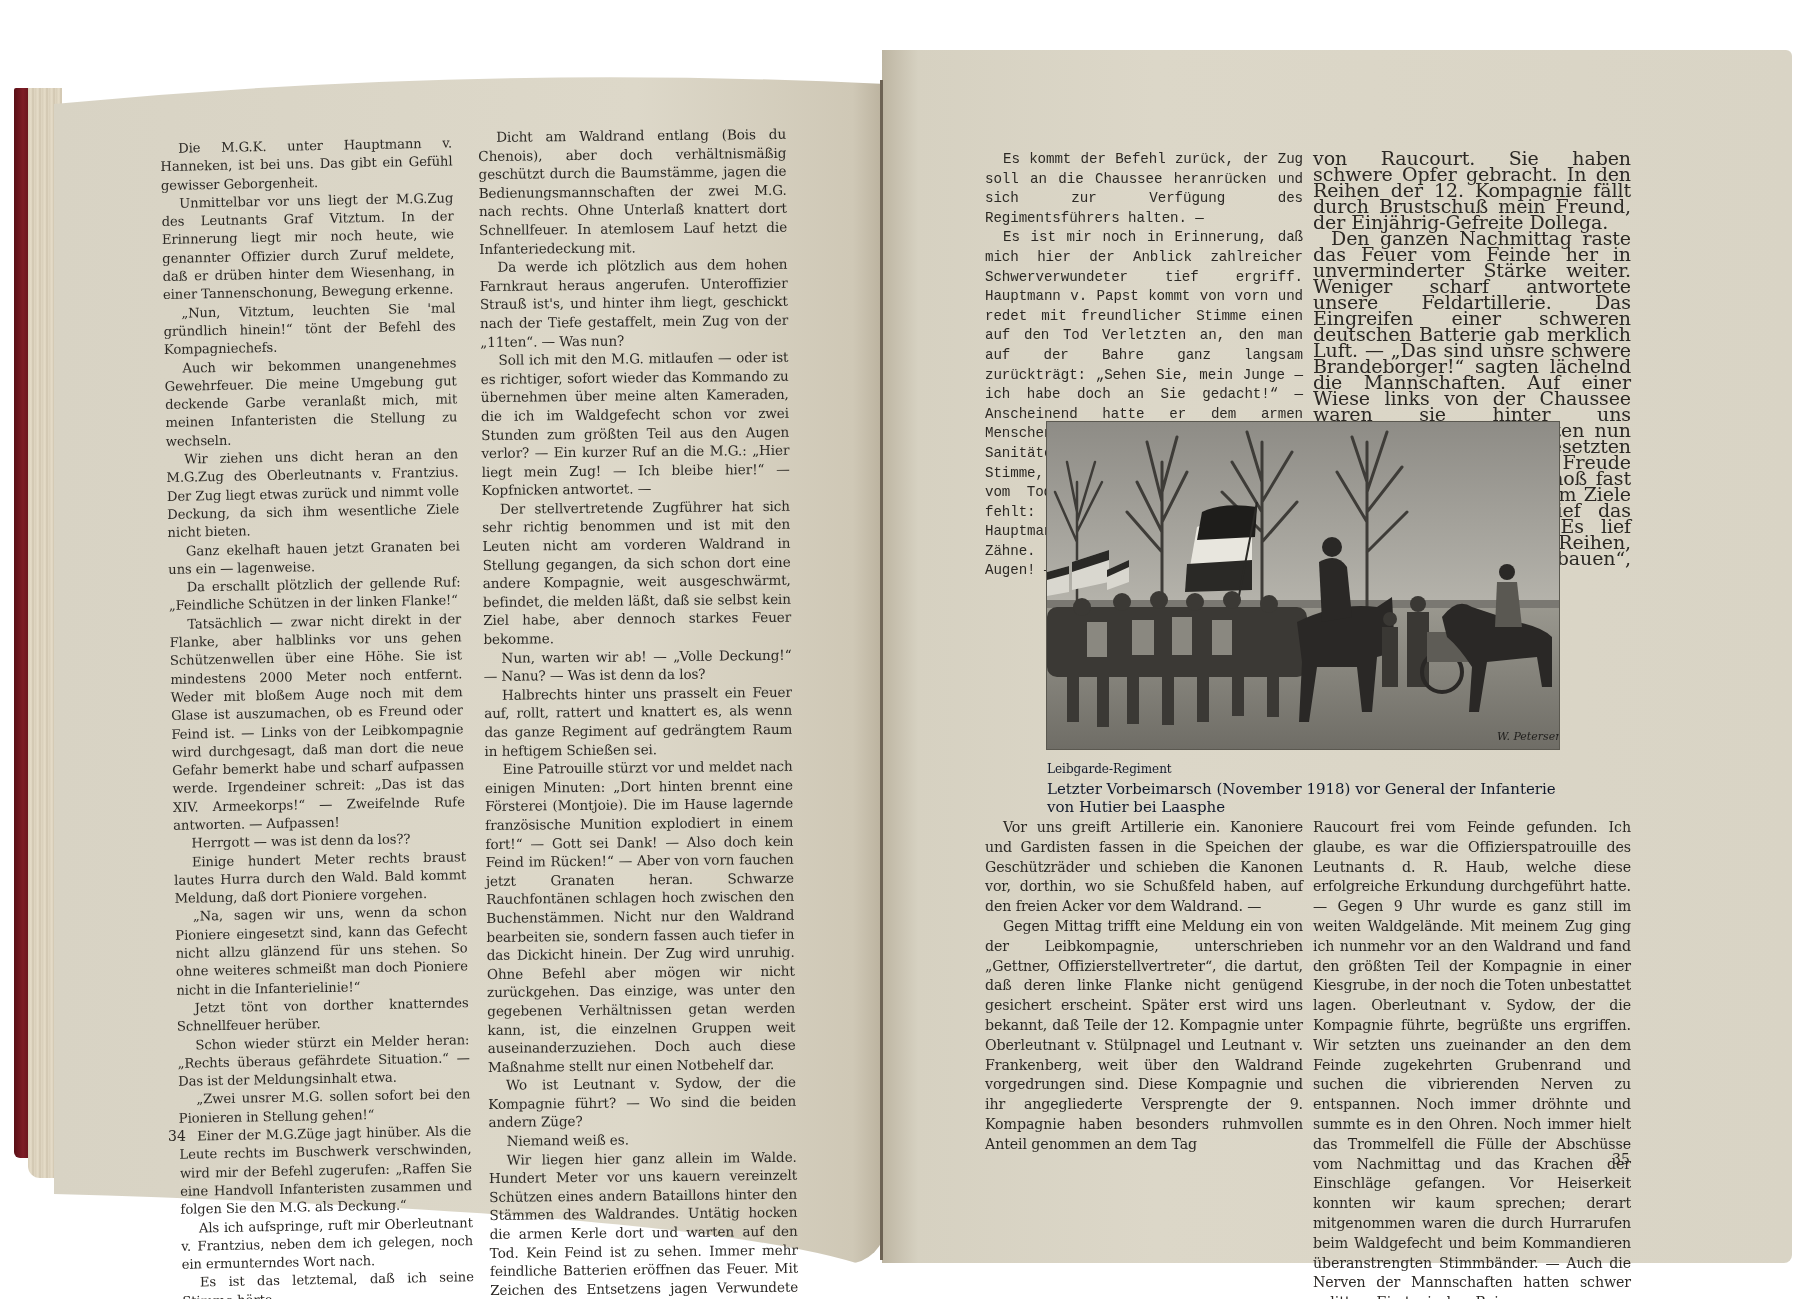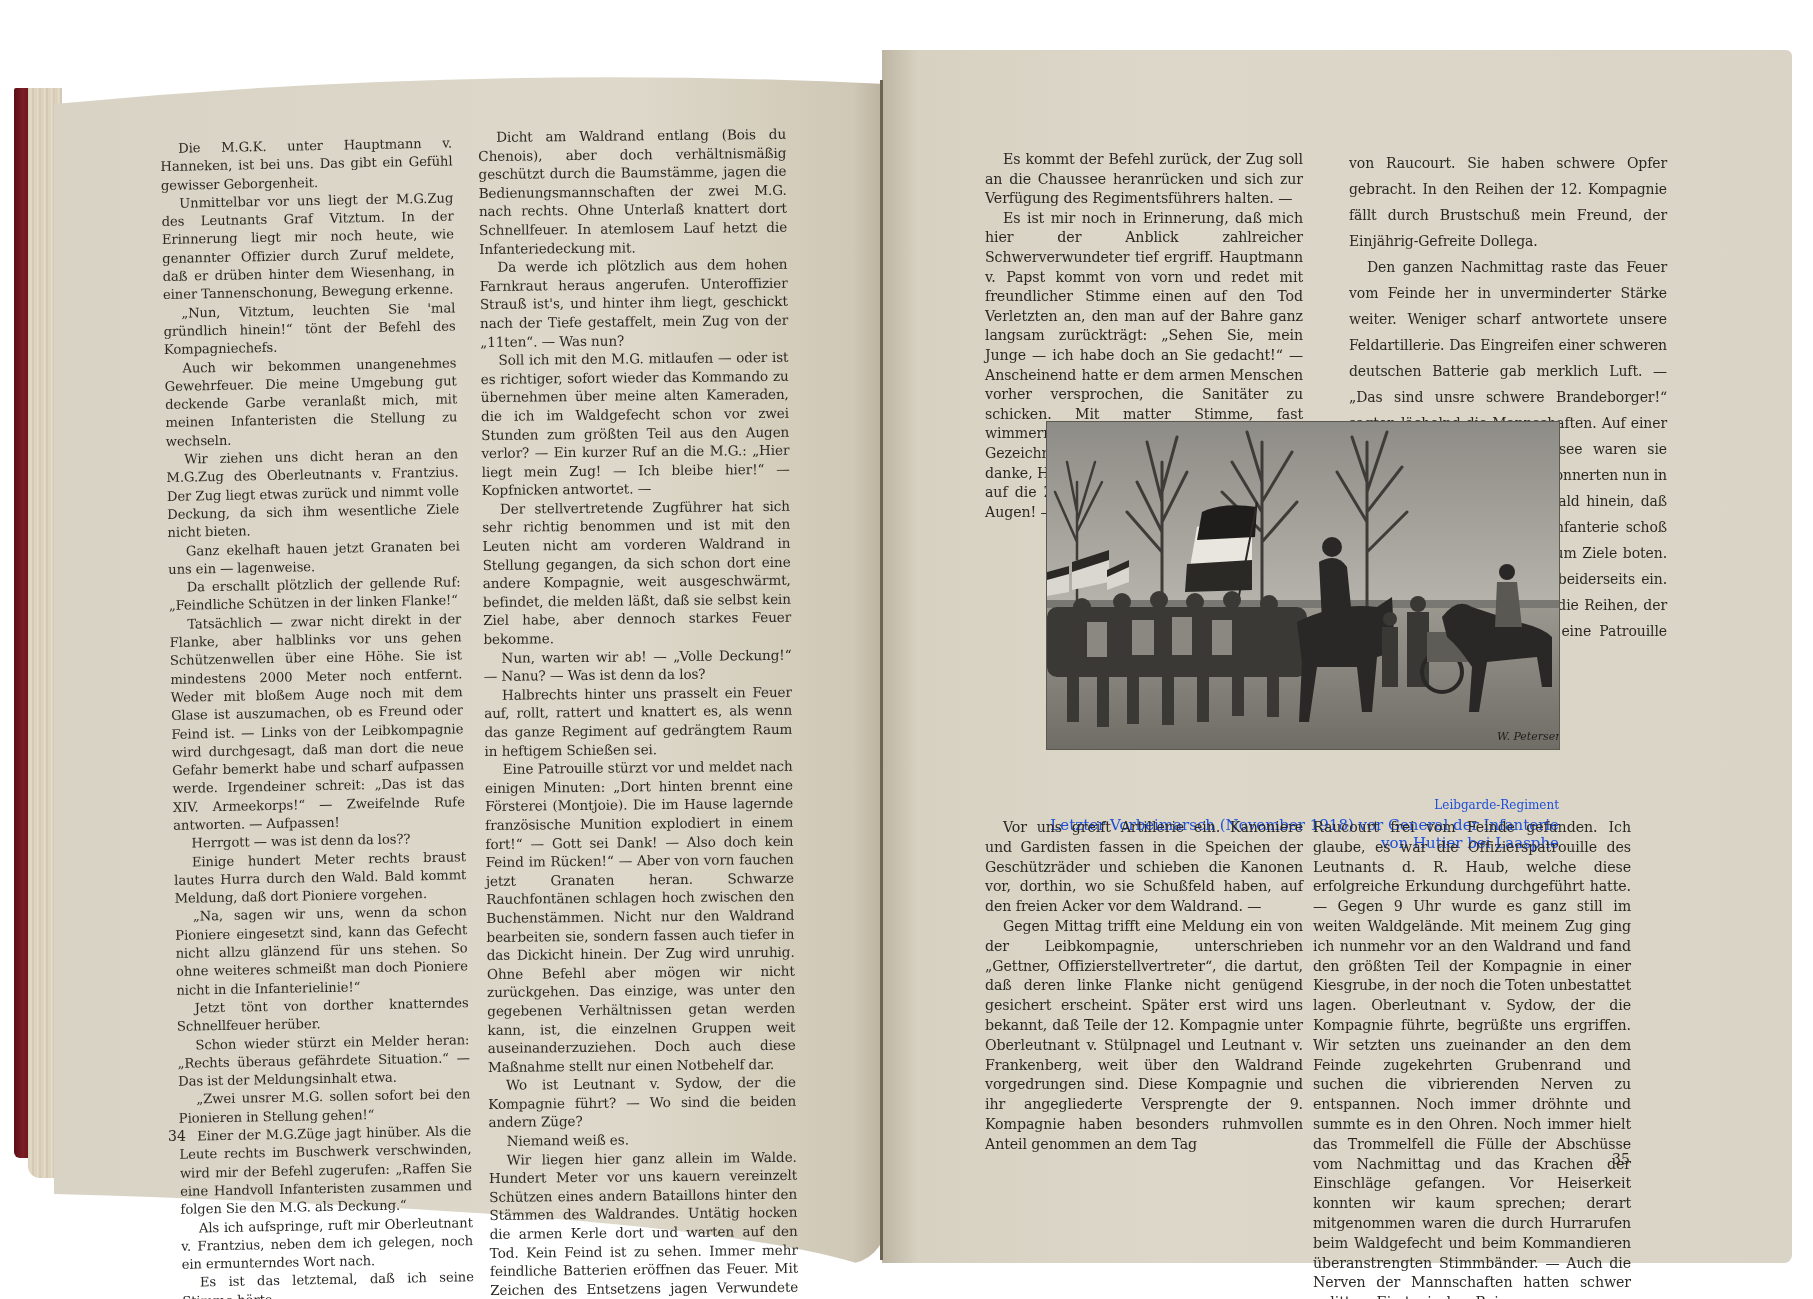--- a/index.html
+++ b/index.html
@@ -40,21 +40,21 @@
   }
   .col p { margin:0; text-indent:18px; }
   .col p.noindent { text-indent:0; }
   .page-num { position:absolute; font-size:14px; color:#2b2824; }
   .figure {
     position:absolute; left:1047px; top:422px; width:512px; height:327px;
     background:#7c7a74; overflow:hidden;
     box-shadow:0 0 0 1px #5a5850;
   }
   .figure svg { display:block; }
-  .caption { position:absolute; left:1047px; width:512px; text-align:right; color:#1d4ed8;margin-top:36px; }
+  .caption { position:absolute; left:1047px; width:512px; text-align:left; color:#0f172a; }
   .caption.title { top:762px; font-size:12px; }
   .caption.sub { top:780px; font-size:15px; }
 </style>
 </head>
 <body>
 
 <div class="cover-spine"></div>
 <div class="page-stack"></div>
 
 <div class="page-left"></div>
@@ -91,26 +91,26 @@
   <p>Halbrechts hinter uns prasselt ein Feuer auf, rollt, rattert und knattert es, als wenn das ganze Regiment auf gedrängtem Raum in heftigem Schießen sei.</p>
   <p>Eine Patrouille stürzt vor und meldet nach einigen Minuten: „Dort hinten brennt eine Försterei (Montjoie). Die im Hause lagernde französische Munition explodiert in einem fort!“ — Gott sei Dank! — Also doch kein Feind im Rücken!“ — Aber von vorn fauchen jetzt Granaten heran. Schwarze Rauchfontänen schlagen hoch zwischen den Buchenstämmen. Nicht nur den Waldrand bearbeiten sie, sondern fassen auch tiefer in das Dickicht hinein. Der Zug wird unruhig. Ohne Befehl aber mögen wir nicht zurückgehen. Das einzige, was unter den gegebenen Verhältnissen getan werden kann, ist, die einzelnen Gruppen weit auseinanderzuziehen. Doch auch diese Maßnahme stellt nur einen Notbehelf dar.</p>
   <p>Wo ist Leutnant v. Sydow, der die Kompagnie führt? — Wo sind die beiden andern Züge?</p>
   <p>Niemand weiß es.</p>
   <p>Wir liegen hier ganz allein im Walde. Hundert Meter vor uns kauern vereinzelt Schützen eines andern Bataillons hinter den Stämmen des Waldrandes. Untätig hocken die armen Kerle dort und warten auf den Tod. Kein Feind ist zu sehen. Immer mehr feindliche Batterien eröffnen das Feuer. Mit Zeichen des Entsetzens jagen Verwundete an uns vorbei nach rückwärts. Wie ein Unwetter heult, gurgelt, braust und donnert es von drüben her. Einzelne Granaten detonieren schon in den Baumwipfeln. Wie ein Jammern und Stöhnen zieht es durch den Wald. — Da erfahre ich, daß sich etwa zweihundert Meter hinter uns, am Chausseekreuz, der Regimentsgefechtsstand befindet.</p>
 
 </div>
 
 <div class="page-num" style="left:168px; top:1128px;">34</div>
 
-<div class="col" style="left:985px; top:150px; width:318px; font-size:14.2px; line-height:19.6px;">
+<div class="col" style="left:985px; top:150px; width:318px; font-size:14.2px; line-height:19.6px;font-family:Liberation Mono, monospace;">
   <p>Es kommt der Befehl zurück, der Zug soll an die Chaussee heranrücken und sich zur Verfügung des Regimentsführers halten. —</p>
   <p>Es ist mir noch in Erinnerung, daß mich hier der Anblick zahlreicher Schwerverwundeter tief ergriff. Hauptmann v. Papst kommt von vorn und redet mit freundlicher Stimme einen auf den Tod Verletzten an, den man auf der Bahre ganz langsam zurückträgt: „Sehen Sie, mein Junge — ich habe doch an Sie gedacht!“ — Anscheinend hatte er dem armen Menschen vorher versprochen, die Sanitäter zu schicken. Mit matter Stimme, fast wimmernd, antwortet der vom Tode Gezeichnete, dem ein Arm fehlt: „Danke — danke, Herr Hauptmann!“ — Wir beißen uns auf die Zähne. Tränen drängen sich in die Augen! — Dann nicken auch wir</p>
 </div>
 
-<div class="col" style="left:1349px; top:150px; width:318px; font-size:14px; line-height:26px;">
+<div class="col" style="left:1313px; top:150px; width:318px; font-size:19px; line-height:16px;">
   <p class="noindent">von Raucourt. Sie haben schwere Opfer gebracht. In den Reihen der 12. Kompagnie fällt durch Brustschuß mein Freund, der Einjährig-Gefreite Dollega.</p>
   <p>Den ganzen Nachmittag raste das Feuer vom Feinde her in unverminderter Stärke weiter. Weniger scharf antwortete unsere Feldartillerie. Das Eingreifen einer schweren deutschen Batterie gab merklich Luft. — „Das sind unsre schwere Brandeborger!“ sagten lächelnd die Mannschaften. Auf einer Wiese links von der Chaussee waren sie hinter uns aufgefahren und donnerten nun in den vom Feinde besetzten Wald hinein, daß es eine Freude war. Unsre Infanterie schoß fast gar nicht, da sich ihr kaum Ziele boten. Am Abend schlief das Feuer beiderseits ein. Es lief eine Nachricht durch die Reihen, der Feind scheine „abzubauen“, eine Patrouille habe</p>
 </div>
 
 <div class="figure">
   <svg width="512" height="327" viewBox="0 0 512 327">
     <defs>
       <linearGradient id="sky" x1="0" y1="0" x2="0" y2="1">
         <stop offset="0" stop-color="#8e8c86"></stop>
         <stop offset="0.6" stop-color="#b8b6ae"></stop>

